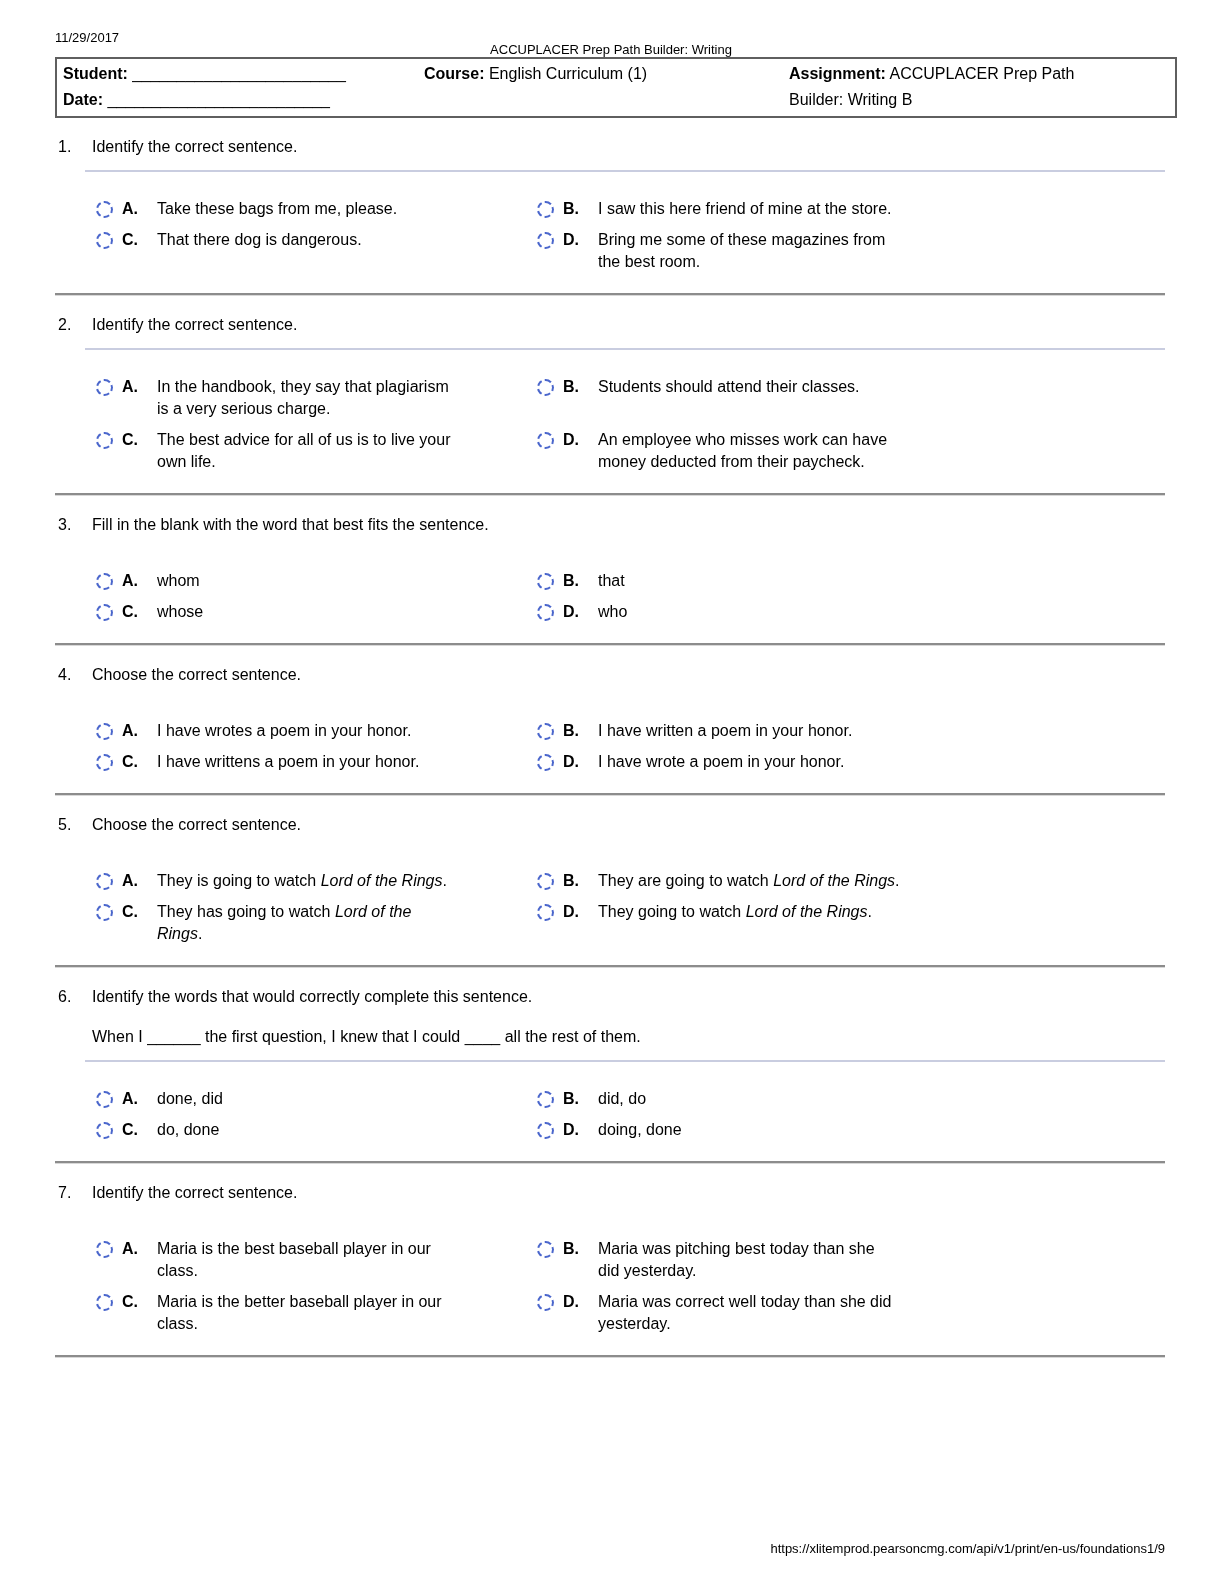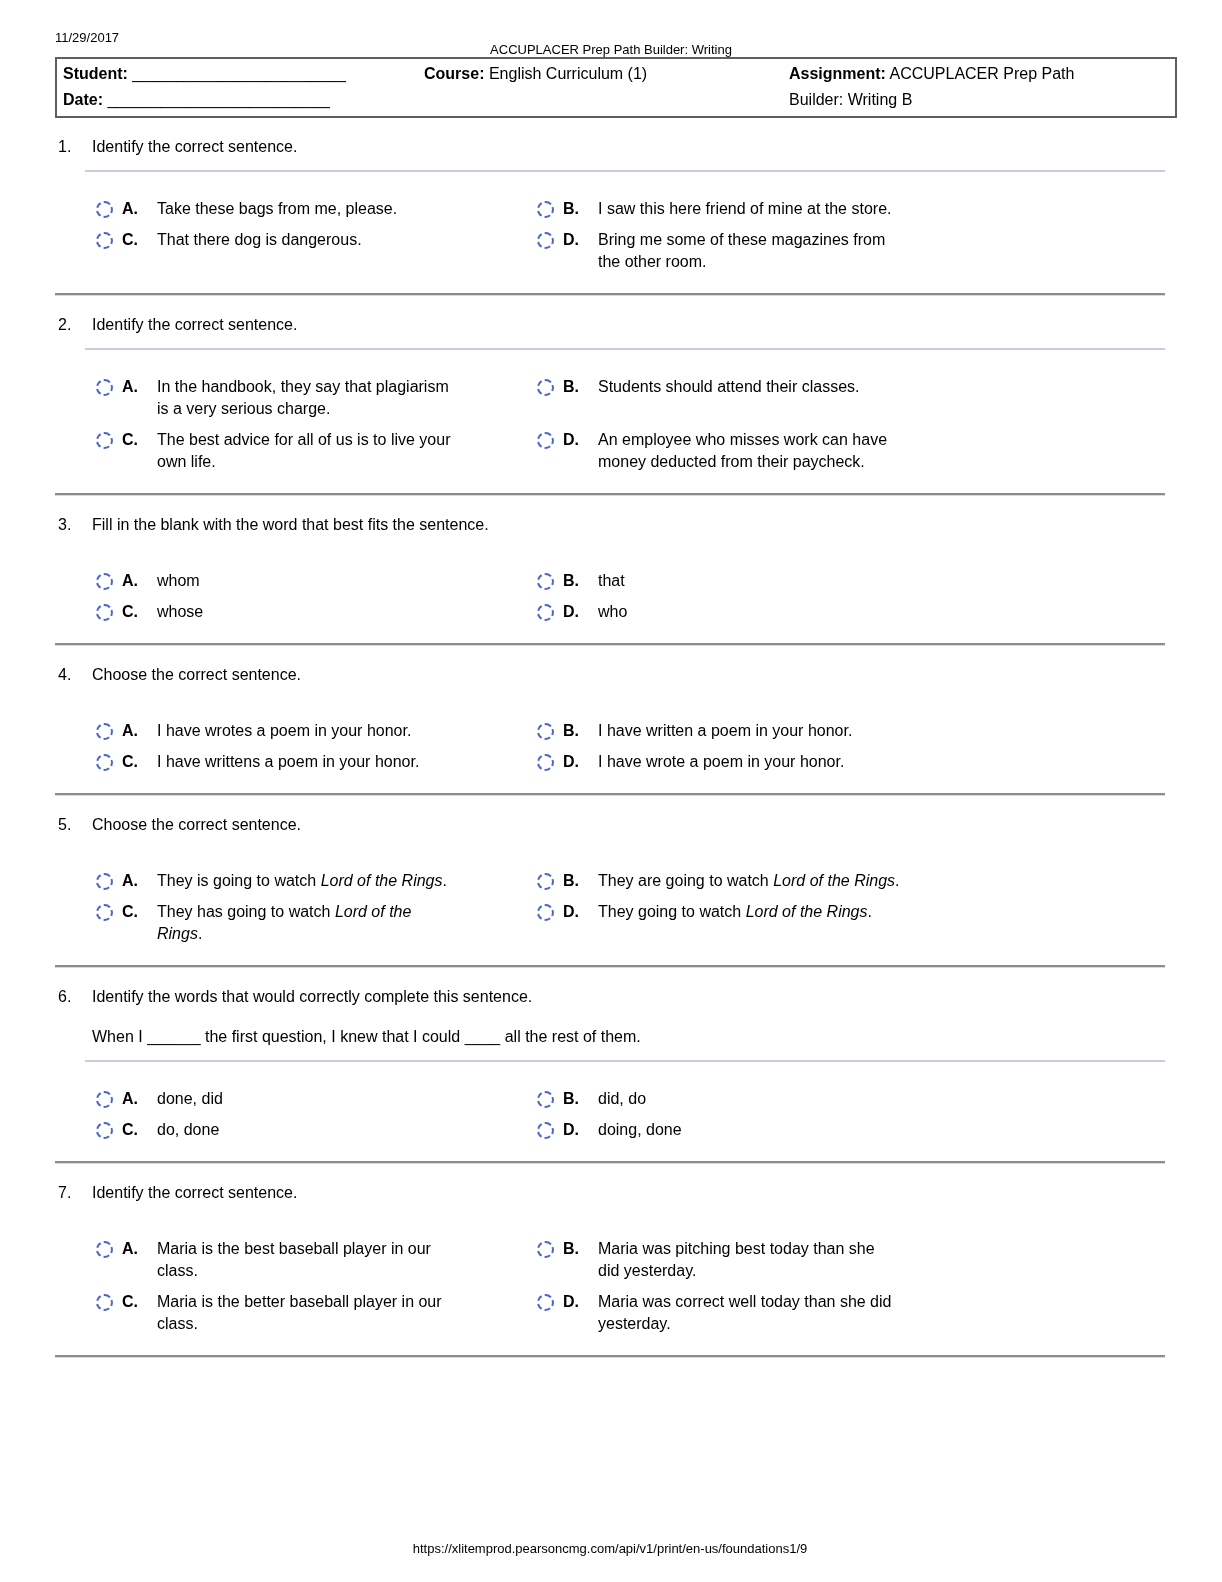--- a/index.html
+++ b/index.html
@@ -30,21 +30,21 @@
   .option { display:flex; align-items:flex-start; }
   .radio { width:13px; height:13px; flex:none; border:2px dashed #4a66cc; border-radius:50%; margin:3px 9px 0 0; background:#fff; }
   .opt-letter { font-weight:700; width:35px; flex:none; }
   .opt-text { max-width:372px; }
   .opt-text .it { font-style:italic; }
   .q-sep { height:3px; margin-top:20px;
            background:linear-gradient(180deg,#8c8c8c 0,#8c8c8c 2px,#d8d8d8 2px,#d8d8d8 3px); }
 
   
   .print-footer { position:absolute; left:55px; right:57px; top:1541px;
-                  display:flex; justify-content:center; font-size:13px; }
+                  display:flex; justify-content:flex-end; font-size:13px; }
 </style>
 </head>
 <body>
 
 <div class="page">
 
   <div class="print-header">
     <span class="print-date">11/29/2017</span>
     <span class="print-title">ACCUPLACER Prep Path Builder: Writing</span>
   </div>
@@ -83,21 +83,21 @@
     <span class="opt-text"><span>I saw this here friend of mine at the store.</span></span>
   </div>
           <div class="option">
     <span class="radio"></span>
     <span class="opt-letter">C.</span>
     <span class="opt-text"><span>That there dog is dangerous.</span></span>
   </div>
           <div class="option">
     <span class="radio"></span>
     <span class="opt-letter">D.</span>
-    <span class="opt-text"><span>Bring me some of these magazines from</span><br><span>the other room.</span></span>
+    <span class="opt-text"><span>Bring me some of these magazines from</span><br><span>the best room.</span></span>
   </div>
         </div>
     <div class="q-sep"></div>
   </section>
       <section class="question has-divider">
     <div class="q-row">
       <span class="q-num">2.</span>
       <span class="q-text">Identify the correct sentence.</span>
     </div>
 

